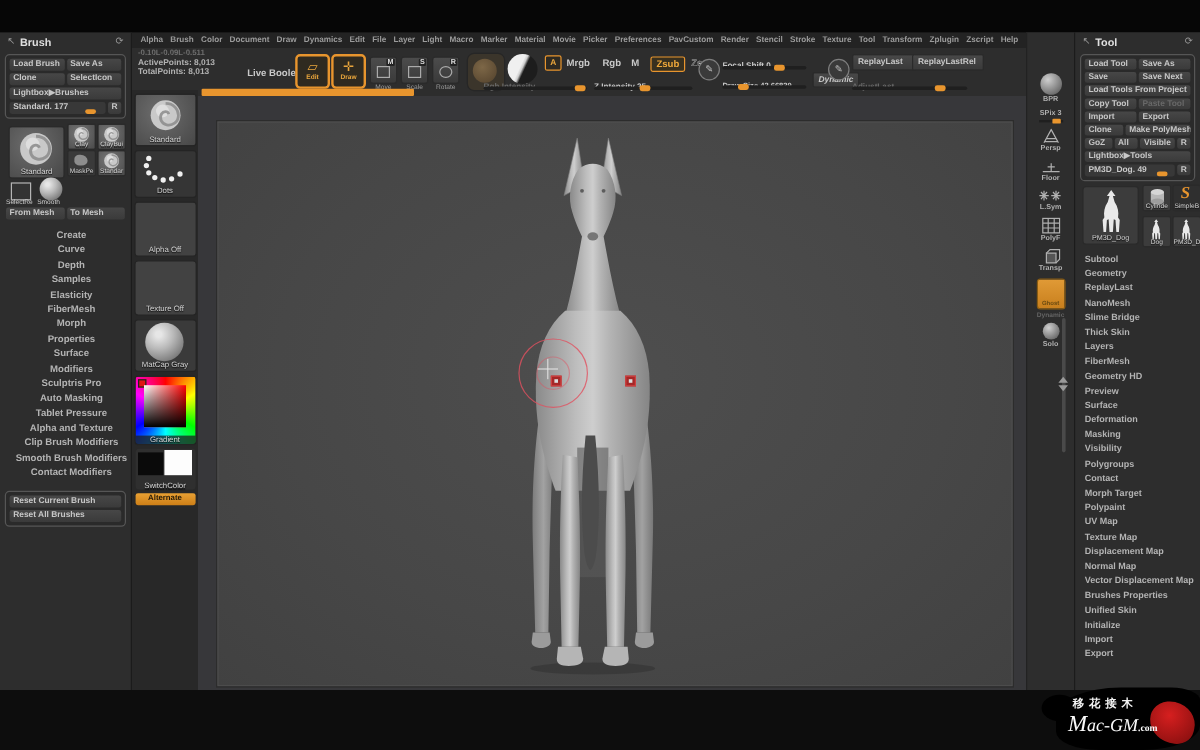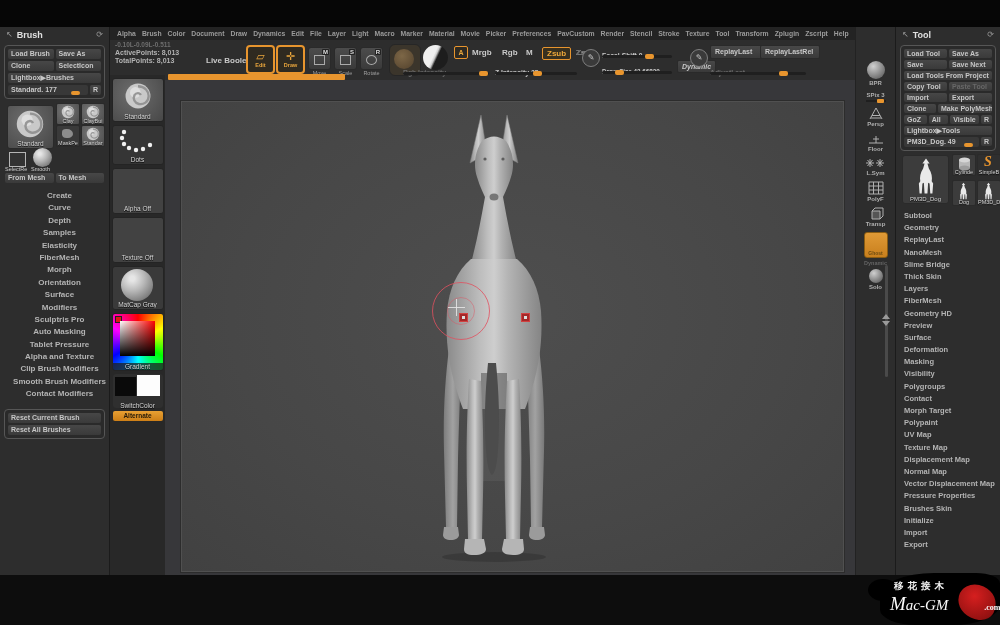--- a/index.html
+++ b/index.html
@@ -112,21 +112,21 @@
   #bottom-strip{position:absolute;left:0;top:575px;width:1000px;height:50px;background:#0d0d0d;}
   #watermark{position:absolute;right:0;top:573px;width:120px;height:52px;}
   #wm-blob{position:absolute;inset:0;background:#000;border-radius:45% 20% 40% 30%;}
   #wm-blob::before{content:"";position:absolute;left:-12px;top:6px;width:30px;height:22px;background:#000;border-radius:50%;}
   #wm-red{position:absolute;right:4px;top:12px;width:38px;height:34px;border-radius:46% 54% 40% 55%;
           background:radial-gradient(circle at 40% 35%,#d61f1f,#7e0d0d);transform:rotate(14deg);}
   #wm-cn{position:absolute;left:14px;top:7px;font-size:9.5px;letter-spacing:4px;color:#f2f2f2;font-weight:bold;}
   #wm-en{position:absolute;left:10px;top:20px;font-family:"Liberation Serif",serif;font-style:italic;
          color:#fafafa;font-size:15px;white-space:nowrap;}
   #wm-en .big{font-size:19px;}
-  #wm-en .tld{font-size:8px;font-weight:bold;font-style:normal;color:#fff;padding-left:36px;}
+  #wm-en .tld{font-size:8px;font-weight:bold;font-style:normal;color:#fff;}
   
   .abs{position:absolute;}
   .sphere{border-radius:50%;background:radial-gradient(circle at 35% 30%,#e6e6e6 8%,#b9b9b9 40%,#6f6f6f 85%);}
 </style>
 </head>
 <body>
 
 <div id="root">
 
   <svg width="0" height="0" style="position:absolute">
@@ -332,21 +332,21 @@
 
     <div class="menu-list" style="margin-top:6px;text-align:center;">
       <div>
           <div class="lmenu-item">Create</div>
           <div class="lmenu-item">Curve</div>
           <div class="lmenu-item">Depth</div>
           <div class="lmenu-item">Samples</div>
           <div class="lmenu-item">Elasticity</div>
           <div class="lmenu-item">FiberMesh</div>
           <div class="lmenu-item">Morph</div>
-          <div class="lmenu-item">Orientation</div>
+          <div class="lmenu-item">Properties</div>
           <div class="lmenu-item">Surface</div>
           <div class="lmenu-item">Modifiers</div>
           <div class="lmenu-item">Sculptris Pro</div>
           <div class="lmenu-item">Auto Masking</div>
           <div class="lmenu-item">Tablet Pressure</div>
           <div class="lmenu-item">Alpha and Texture</div>
           <div class="lmenu-item">Clip Brush Modifiers</div>
           <div class="lmenu-item">Smooth Brush Modifiers</div>
           <div class="lmenu-item">Contact Modifiers</div>
         </div>
@@ -603,22 +603,22 @@
           <div class="rmenu-item">Visibility</div>
           <div class="rmenu-item">Polygroups</div>
           <div class="rmenu-item">Contact</div>
           <div class="rmenu-item">Morph Target</div>
           <div class="rmenu-item">Polypaint</div>
           <div class="rmenu-item">UV Map</div>
           <div class="rmenu-item">Texture Map</div>
           <div class="rmenu-item">Displacement Map</div>
           <div class="rmenu-item">Normal Map</div>
           <div class="rmenu-item">Vector Displacement Map</div>
-          <div class="rmenu-item">Pressure Properties</div>
-          <div class="rmenu-item">Brushes Skin</div>
+          <div class="rmenu-item">Brushes Properties</div>
+          <div class="rmenu-item">Unified Skin</div>
           <div class="rmenu-item">Initialize</div>
           <div class="rmenu-item">Import</div>
           <div class="rmenu-item">Export</div>
         </div>
     </div>
   </div>
 
   <div id="bottom-strip"></div>
   <div id="watermark">
     <div id="wm-blob"></div>

